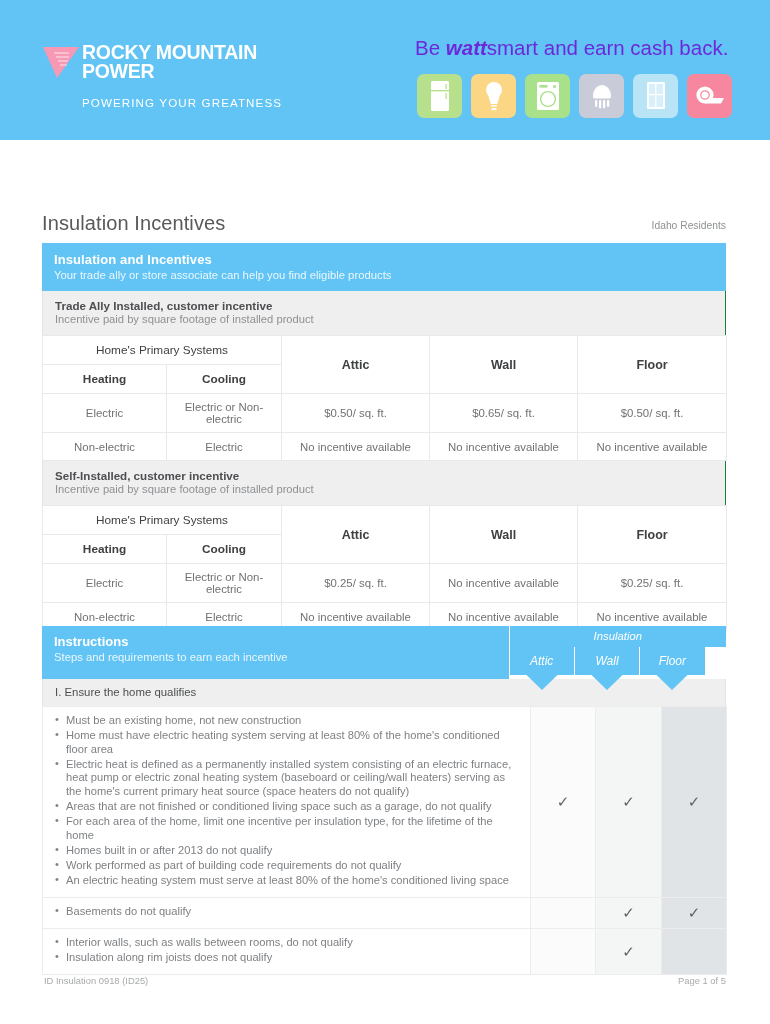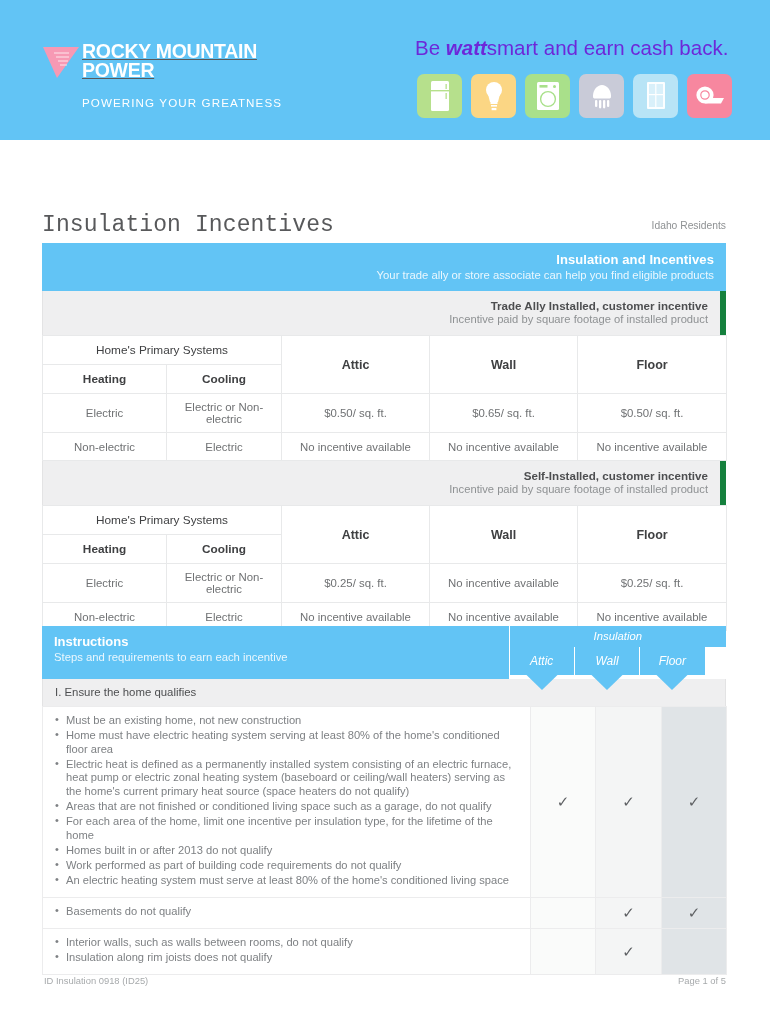--- a/index.html
+++ b/index.html
@@ -13,21 +13,21 @@
     overflow:hidden;
     position:relative;
   }
 
   
   .header-band{
     position:absolute; left:0; top:0; width:770px; height:140px;
     background:#62c4f5;
   }
   .logo-block{ position:absolute; left:42px; top:42px; width:250px; }
-  .logo-row{ display:flex; align-items:flex-start;text-decoration:underline; }
+  .logo-row{ display:flex; align-items:center; }
   .logo-mark{ width:38px; height:38px; position:relative; margin-top:2px; flex:0 0 auto;}
   .logo-mark svg{ display:block; }
   .logo-words{ margin-left:2px; }
   .logo-l1, .logo-l2{
     color:#ffffff; font-weight:bold; letter-spacing:-0.3px;
     font-size:19.5px; line-height:19px; white-space:nowrap;
     font-family:"Liberation Sans", sans-serif;
   }
   .logo-tag{
     color:#ffffff; font-size:11.6px; letter-spacing:1.1px;
@@ -50,39 +50,39 @@
     width:45px; height:44px; border-radius:7px;
     display:flex; align-items:center; justify-content:center;
   }
   .icon-tile svg{ display:block; }
 
   
   .page{ position:absolute; left:0; top:140px; width:770px; }
 
   .page-title{
     position:absolute; left:42px; top:72px;
-    font-size:23px; color:#58595b; letter-spacing:0.1px;font-family:Liberation Mono, monospace;
+    font-size:20px; color:#58595b; letter-spacing:0.1px;
   }
   .page-sub{
     position:absolute; right:44px; top:80px;
     font-size:10.3px; color:#8e9193;
   }
 
   
   .sheet{ position:absolute; left:42px; top:103px; width:684px; }
 
   .blue-head{
-    background:#62c4f5; color:#ffffff; padding:9px 12px 10px 12px;text-align:right;
+    background:#62c4f5; color:#ffffff; padding:9px 12px 10px 12px;
   }
   .blue-head .bh-title{ font-size:13px; font-weight:bold; letter-spacing:0.1px; }
   .blue-head .bh-sub{ font-size:11.3px; margin-top:2px; color:#eaf7fe; }
 
   .gray-head{
     background:#efeff0; padding:8px 12px 10px 12px;
-    border-left:1px solid #e3e3e4; border-right:6px solid #15803d;text-align:right;
+    border-left:1px solid #e3e3e4; border-right:1px solid #15803d;
   }
   .gray-head .gh-title{ font-size:11.6px; color:#4d4e50; font-weight:bold;}
   .gray-head .gh-sub{ font-size:11.2px; color:#8e9193; margin-top:1px; }
 
   table.inc{
     width:100%; border-collapse:collapse; table-layout:fixed;
     background:#ffffff;
   }
   table.inc td, table.inc th{
     border:1px solid #e8e9ea;

